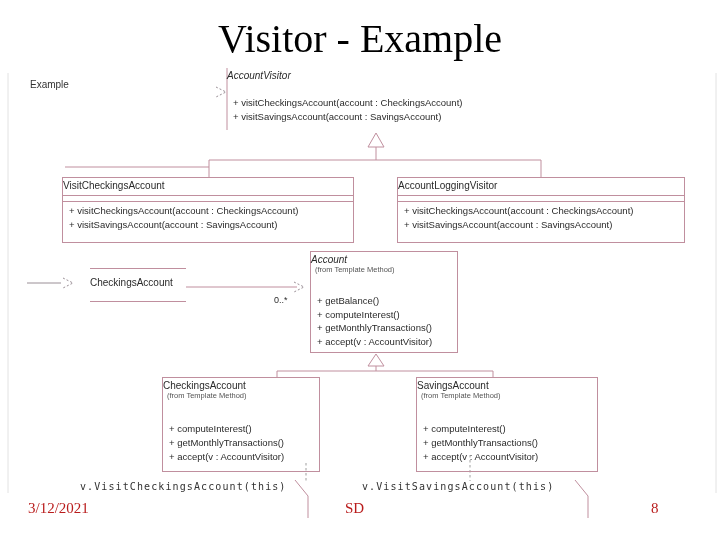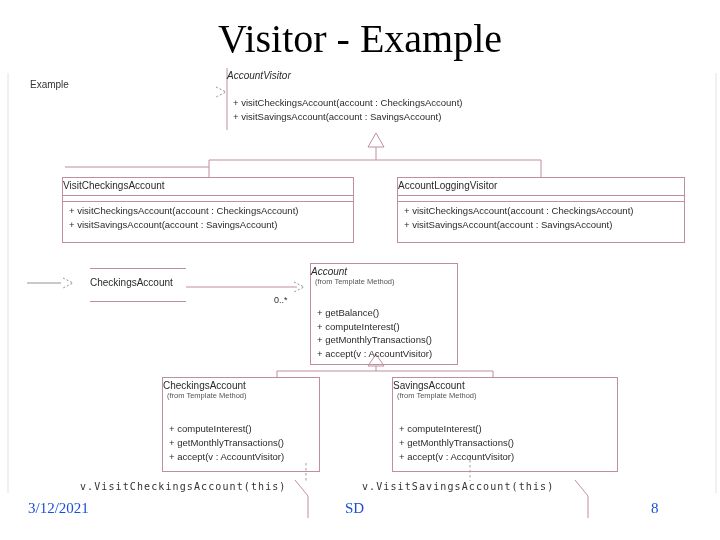--- a/index.html
+++ b/index.html
@@ -32,21 +32,21 @@
   .ufrom{position:absolute;left:4px;top:13px;font-size:7.5px;color:var(--muted);white-space:nowrap;}
   .usep{position:absolute;left:0;width:100%;border-top:1px solid var(--line);height:0;}
   .umethods{position:absolute;left:6px;white-space:nowrap;line-height:14px;}
   .umethods.tight{line-height:13.5px;}
   .freetext{color:#333;font-size:10px;white-space:nowrap;}
   .mult{font-size:9px;color:var(--txt);}
   .code{
     font-family:"DejaVu Sans Mono","Liberation Mono",monospace;
     font-size:10px;letter-spacing:1.1px;color:#333;white-space:nowrap;
   }
-  .footer{font-family:"Liberation Serif", serif;font-size:15px;color:#1d4ed8;white-space:nowrap;}
+  .footer{font-family:"Liberation Serif", serif;font-size:15px;color:#b91c1c;white-space:nowrap;}
 </style>
 </head>
 <body>
 
 <div id="slide" style="--line: #c08f9e; --arrow: #9a8f96; --txt: #2a2a2a;">
 
   <div id="title" class="abs">Visitor - Example</div>
 
   <svg class="wires abs" width="720" height="540" viewBox="0 0 720 540">
 
@@ -112,42 +112,42 @@
       <div>+ visitSavingsAccount(account : SavingsAccount)</div>
     </div>
   </div>
 
   <div class="ubox tbborder" style="left:90px;top:268px;width:96px;height:32px;">
     <div class="uname" style="top:8px;">CheckingsAccount</div>
   </div>
 
   <div class="abs mult" style="left:274px;top:295px;">0..*</div>
 
-  <div class="ubox" style="left:310px;top:263px;width:146px;height:100px;">
+  <div class="ubox" style="left:310px;top:251px;width:146px;height:100px;">
     <div class="uname italic">Account</div>
     <div class="ufrom">(from Template Method)</div>
     <div class="umethods tight" style="top:42px;">
       <div>+ getBalance()</div>
       <div>+ computeInterest()</div>
       <div>+ getMonthlyTransactions()</div>
       <div>+ accept(v : AccountVisitor)</div>
     </div>
   </div>
 
   <div class="ubox" style="left:162px;top:377px;width:156px;height:93px;">
     <div class="uname">CheckingsAccount</div>
     <div class="ufrom">(from Template Method)</div>
     <div class="umethods" style="top:44px;">
       <div>+ computeInterest()</div>
       <div>+ getMonthlyTransactions()</div>
       <div>+ accept(v : AccountVisitor)</div>
     </div>
   </div>
 
-  <div class="ubox" style="left:392px;top:377px;width:180px;height:93px;padding-left:44px;">
+  <div class="ubox" style="left:416px;top:377px;width:180px;height:93px;">
     <div class="uname">SavingsAccount</div>
     <div class="ufrom">(from Template Method)</div>
     <div class="umethods" style="top:44px;">
       <div>+ computeInterest()</div>
       <div>+ getMonthlyTransactions()</div>
       <div>+ accept(v : AccountVisitor)</div>
     </div>
   </div>
 
   <div class="abs code" style="left:362px;top:481px;">v.VisitSavingsAccount(this)</div>

